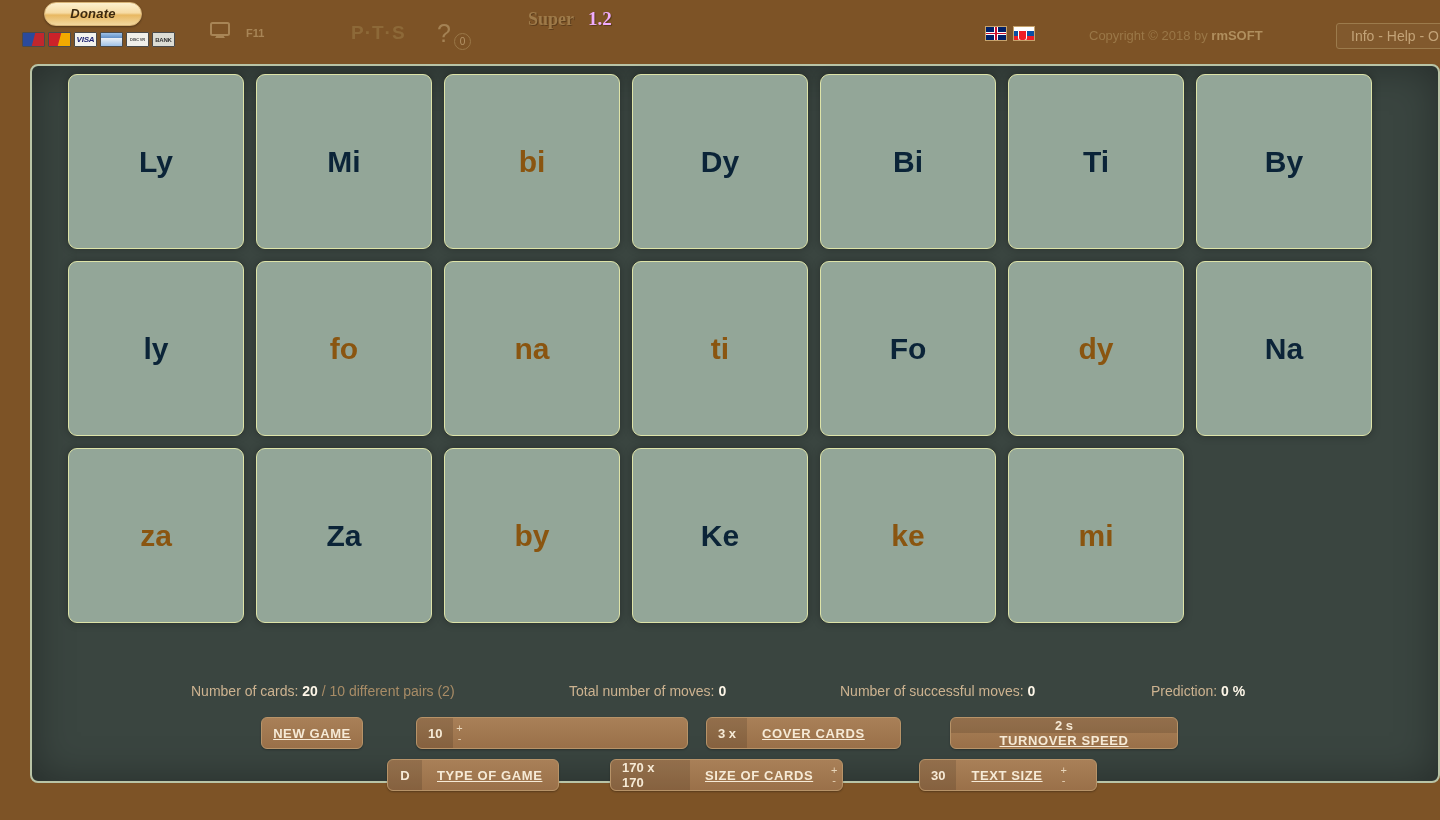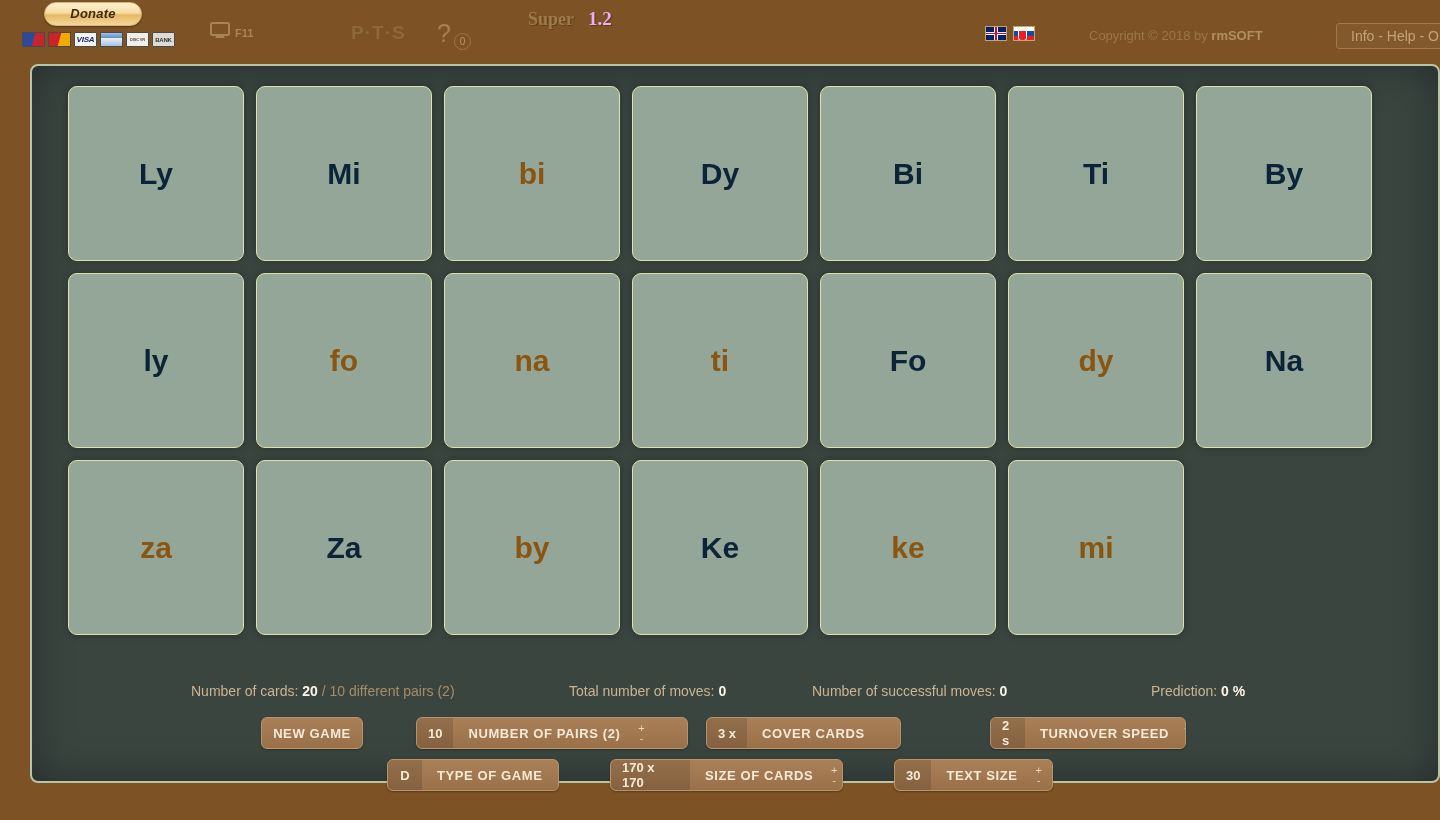--- a/index.html
+++ b/index.html
@@ -51,21 +51,21 @@
   }
   .pay-maestro { background: linear-gradient(105deg,#2b4a9c 0%,#2b4a9c 48%,#c1272d 52%,#c1272d 100%); }
   .pay-mastercard { background: linear-gradient(105deg,#cc2229 0%,#cc2229 48%,#f2a900 52%,#f2a900 100%); }
   .pay-visa { background: #f3f3ef; color: #1a1f71; font-size: 8px; font-style: italic; }
   .pay-card { background: linear-gradient(to bottom,#9fc2e8 0%,#5d8cc4 40%,#e9eef4 42%,#9fc2e8 100%); }
   .pay-discover { background: #f0efea; color: #4a4a4a; font-size: 4px; }
   .pay-bank { background: #dcdcd4; color: #333; font-size: 6px; }
 
   #f11-item {
     position: absolute; left: 210px; top: 22px;
-    display: flex; align-items: center; gap: 5px;
+    display: flex; align-items: center; gap: 16px;
     color: #a07c47; cursor: pointer;
   }
   #f11-label { font-size: 11px; font-weight: bold; color: #a88556; }
 
   #pts-item {
     position: absolute; left: 351px; top: 22px;
     font-size: 19px; font-weight: bold;
     color: #8d6938; letter-spacing: 1px;
     cursor: pointer;
   }
@@ -151,21 +151,21 @@
   }
 
   
   #board {
     position: absolute; left: 30px; top: 64px;
     width: 1410px; height: 719px;
     background: #3a4540;
     border: 2px solid #b9c4a6;
     border-radius: 8px;
     box-shadow: inset 0 0 40px rgba(0,0,0,.35);
-    padding: 20px 0 0 36px;
+    padding: 8px 0 0 36px;
   }
   #card-grid {
     display: grid;
     grid-template-columns: repeat(7, 176px);
     grid-auto-rows: 175px;
     gap: 12px;
   }
   .card {
     background: #93a698;
     border: 1px solid #dde3a8;
@@ -184,21 +184,21 @@
     position: absolute; left: 0; top: 678px;
     width: 1440px; height: 26px;
     display: flex; align-items: center;
   }
   .stat { position: absolute; font-size: 14px; white-space: nowrap; }
   .stat .lbl { color: #cdb390; }
   .stat .val { color: #fdf6e8; font-weight: bold; }
   .stat .dim { color: #a88c66; }
   #stat-cards { left: 167px; margin-left: 24px; }
   #stat-moves { left: 569px; }
-  #stat-success { left: 812px; }
+  #stat-success { left: 840px; }
   #stat-prediction { left: 1151px; }
 
   
   #controls-row1 {
     position: absolute; left: 0; top: 717px;
     width: 1440px; height: 36px;
   }
   #controls-row2 {
     position: absolute; left: 0; top: 759px;
     width: 1440px; height: 36px;
@@ -222,39 +222,40 @@
     padding: 0 11px;
     min-width: 34px;
   }
   .ctrl-label {
     color: #f6ead6;
     font-size: 13px; font-weight: bold;
     letter-spacing: .6px;
     display: flex; align-items: center; justify-content: center;
     padding: 0 15px;
     white-space: nowrap;
+    text-decoration: underline;
   }
   .ctrl-spin {
     width: 14px;
     display: flex; flex-direction: column;
     justify-content: center; align-items: center;
     color: #e8d6ba; font-size: 11px; line-height: 10px;
     padding-right: 2px;
   }
   .ctrl-spin span { cursor: pointer; }
 
   #ctrl-newgame { left: 261px; width: 102px; }
   #ctrl-newgame .ctrl-label { width: 100%; }
   #ctrl-pairs { left: 416px; width: 272px; }
   #ctrl-cover { left: 706px; width: 195px; }
-  #ctrl-speed { left: 990px; width: 196px; }
+  #ctrl-speed { left: 950px; width: 228px; flex-direction: column; }
 
   #ctrl-type { left: 387px; width: 172px; }
   #ctrl-size { left: 610px; width: 233px; }
-  #ctrl-textsize { left: 894px; width: 159px; }
+  #ctrl-textsize { left: 919px; width: 178px; }
 </style>
 </head>
 <body>
 
 <div id="header">
 
   <div id="donate-block">
     <div id="donate-button">Donate</div>
     <div id="pay-icons">
       <div class="pay-icon pay-maestro"></div>
@@ -346,21 +347,20 @@
 </div>
 
 <div id="controls-row1">
 
   <div class="ctrl" id="ctrl-newgame">
     <div class="ctrl-label">NEW GAME</div>
   </div>
 
   <div class="ctrl" id="ctrl-pairs">
     <div class="ctrl-value">10</div>
-    <div class="ctrl-label">NUMBER OF PAIRS (2)</div>
     <div class="ctrl-spin">
       <span>+</span>
       <span>-</span>
     </div>
   </div>
 
   <div class="ctrl" id="ctrl-cover">
     <div class="ctrl-value">3 x</div>
     <div class="ctrl-label">COVER CARDS</div>
   </div>

